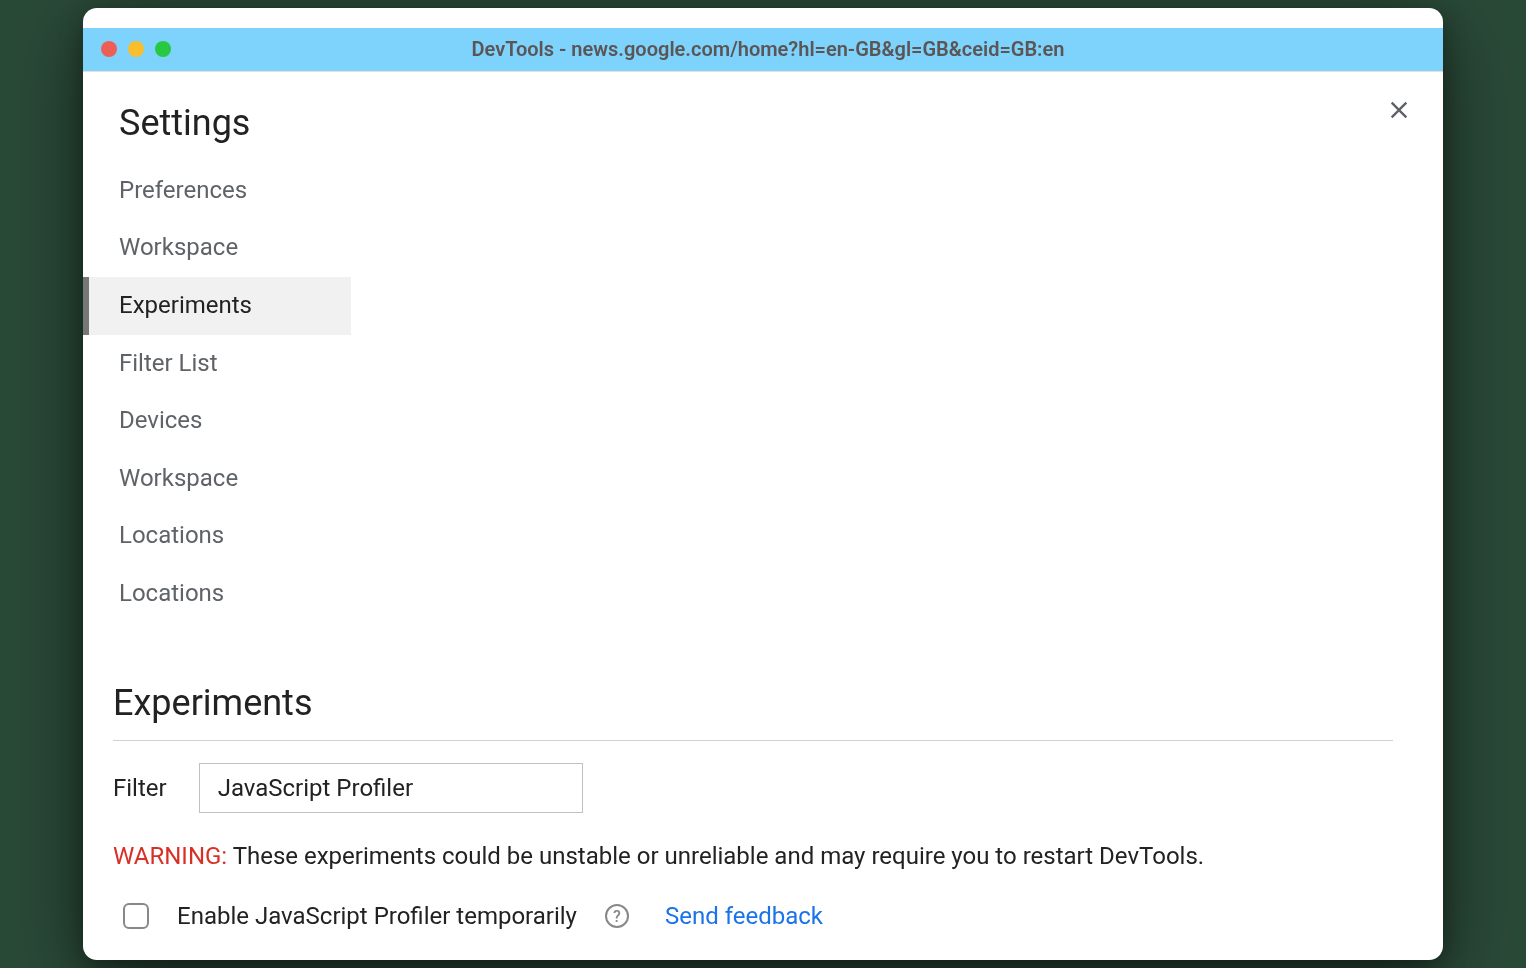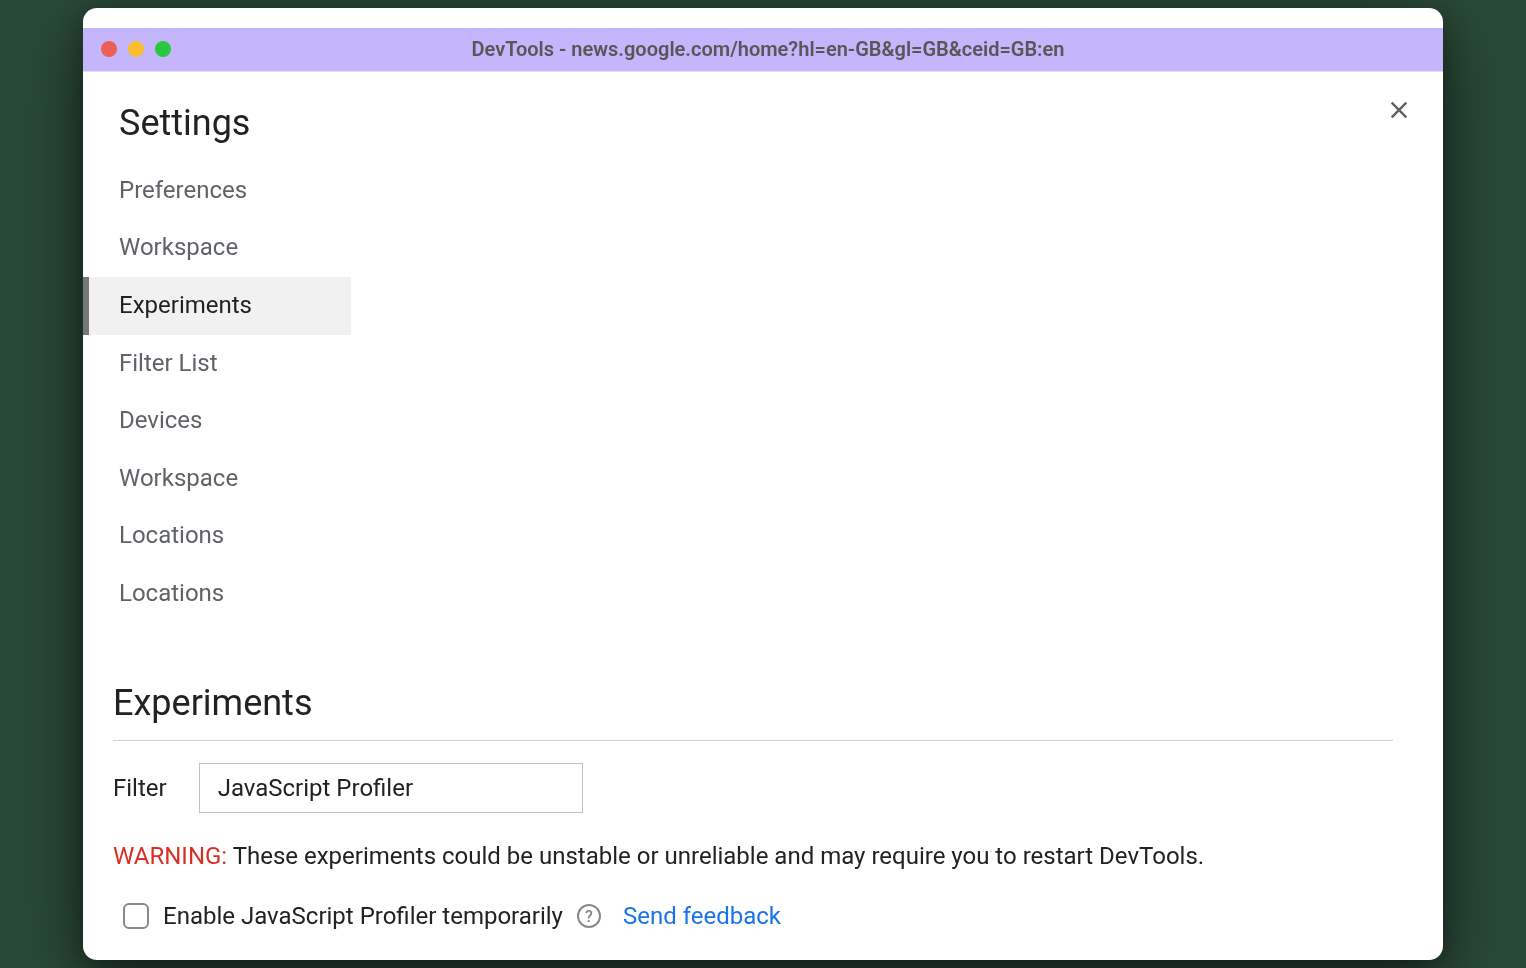--- a/index.html
+++ b/index.html
@@ -18,21 +18,21 @@
     }
     .window {
       width: 1360px;
       background: #ffffff;
       border-radius: 14px;
       box-shadow: 0 20px 80px rgba(0,0,0,0.5), 0 8px 24px rgba(0,0,0,0.3);
       overflow: hidden;
     }
     .titlebar {
       height: 44px;
-      background: #c4b5fd;
+      background: #7dd3fc;
       display: flex;
       align-items: center;
       padding: 0 18px;
       border-bottom: 1px solid #e8e0df;
       margin-top: 20px;
     }
     .traffic-lights {
       display: flex;
       gap: 11px;
     }
@@ -116,21 +116,21 @@
       line-height: 1.45;
       color: #222;
       margin-bottom: 28px;
     }
     .warning-prefix {
       color: #d93025;
     }
     .experiment-row {
       display: flex;
       align-items: center;
-      gap: 14px;
+      gap: 28px;
       padding-left: 10px;
     }
     .checkbox {
       width: 26px;
       height: 26px;
       border: 2px solid #888;
       border-radius: 6px;
       cursor: pointer;
       flex-shrink: 0;
     }

